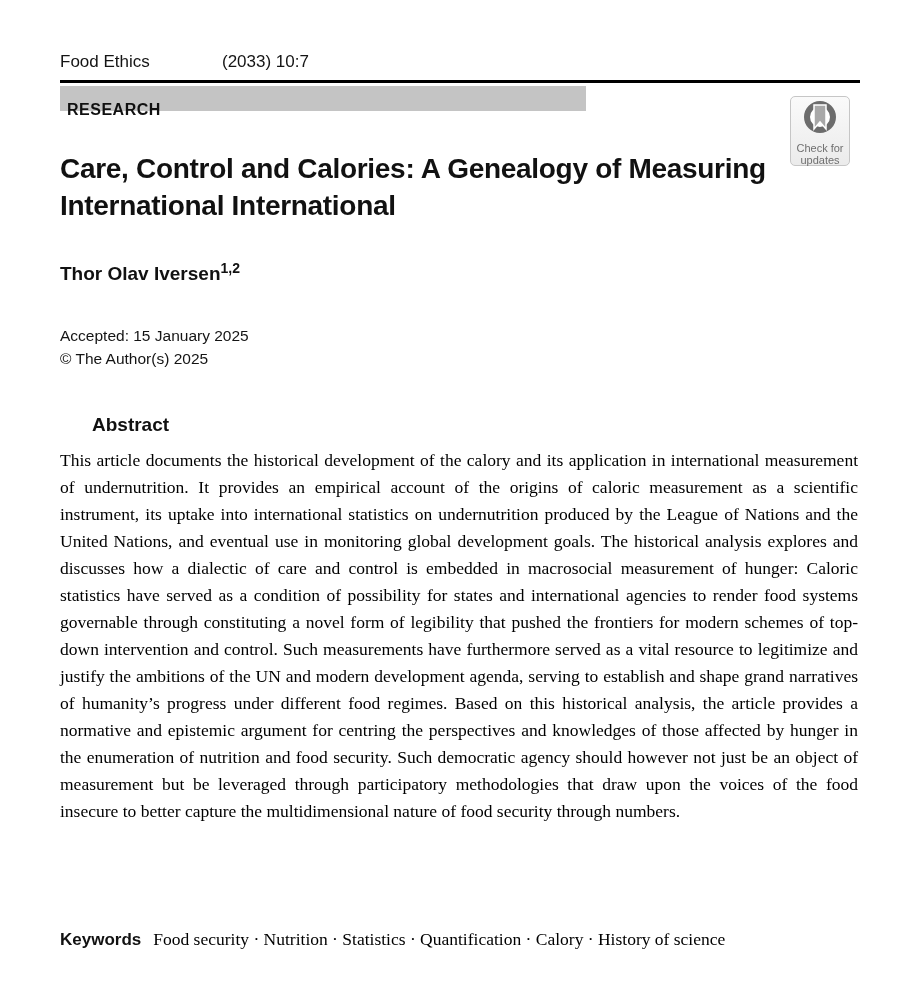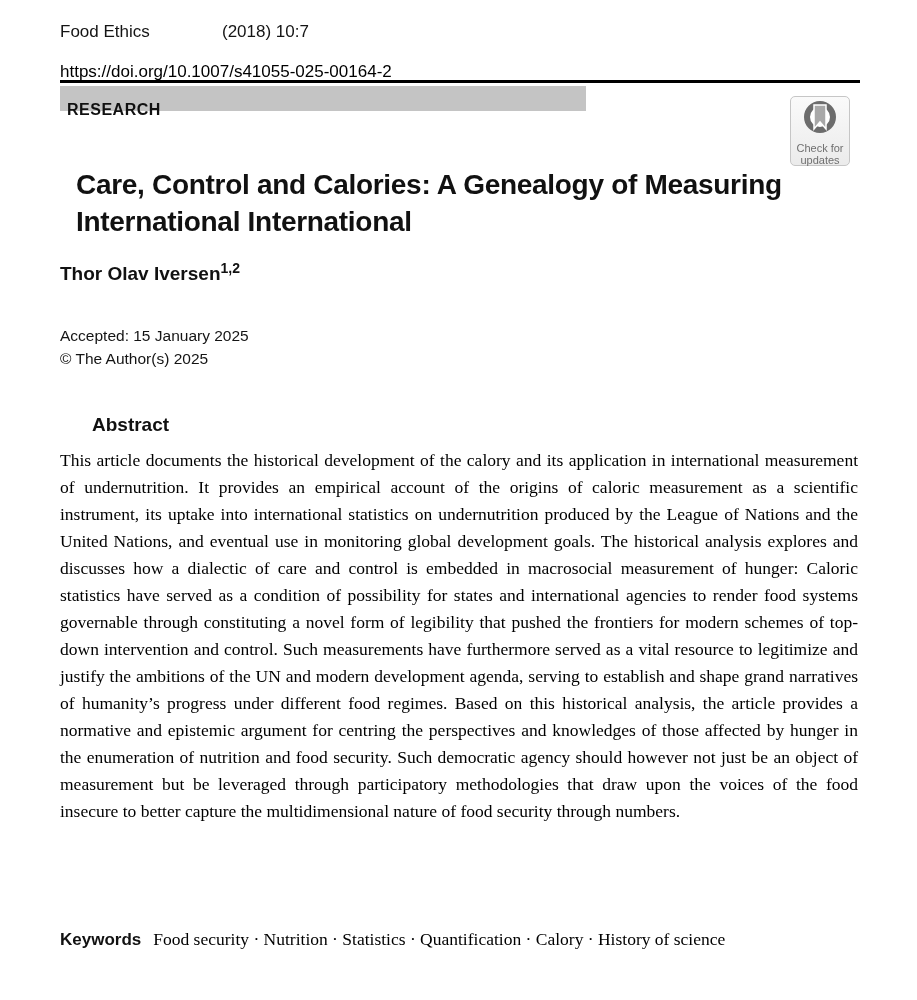--- a/index.html
+++ b/index.html
@@ -10,21 +10,21 @@
     color: #141414;
     -webkit-font-smoothing: antialiased;
   }
   .page { position: relative; width: 917px; height: 1000px; background: #fff; overflow: hidden; }
 
   
   .journal-header {
     position: absolute; left: 60px; top: 18px;
     font-size: 17px; line-height: 28px; color: #141414;
   }
-  .journal-line1 { display: flex; }
+  .journal-line1 { display: flex; margin-top: 30px; }
   .journal-name { display: inline-block; width: 162px; }
   .doi { display: block; text-decoration: none; color: #000000; margin-top: 12px; }
 
   
   .top-rule { position: absolute; left: 60px; top: 80px; width: 800px; height: 3px; background: #000; }
 
   
   .research-banner {
     position: absolute; left: 60px; top: 86px; width: 526px; height: 25px;
     background: #c4c4c4; display: flex; align-items: center;
@@ -93,21 +93,21 @@
   }
 </style>
 </head>
 <body>
 
 <div class="page">
 
   <div class="journal-header">
     <div class="journal-line1">
       <span class="journal-name">Food Ethics</span>
-      <span>(2018) 10:7</span>
+      <span>(2033) 10:7</span>
     </div>
     <a class="doi" href="#">https://doi.org/10.1007/s41055-025-00164-2</a>
   </div>
 
   <div class="top-rule"></div>
 
   <div class="research-banner">
     <span>RESEARCH</span>
   </div>
 
@@ -115,21 +115,21 @@
     <span style="margin-top:3px;">
       <svg width="40" height="38" viewBox="0 0 40 38" aria-hidden="true">
         <circle cx="20" cy="17" r="13" fill="#ffffff" stroke="#6c6c6c" stroke-width="6"></circle>
         <path d="M14 5 h12 v24 l-6 -7 l-6 7 z" fill="#a8a8a8" stroke="#ffffff" stroke-width="1.5"></path>
       </svg>
     </span>
     <span class="badge-text">Check for</span>
     <span class="badge-text">updates</span>
   </a>
 
-  <h1 class="article-title" style="margin:16px;">
+  <h1 class="article-title" style="margin:0;">
     <span>Care, Control and Calories: A Genealogy of Measuring</span>
     <span>International International</span>
   </h1>
 
   <div class="author-line">
     <span>Thor Olav Iversen</span><sup>1,2</sup>
   </div>
 
   <div class="meta-block">
     <div>Accepted: 15 January 2025</div>

